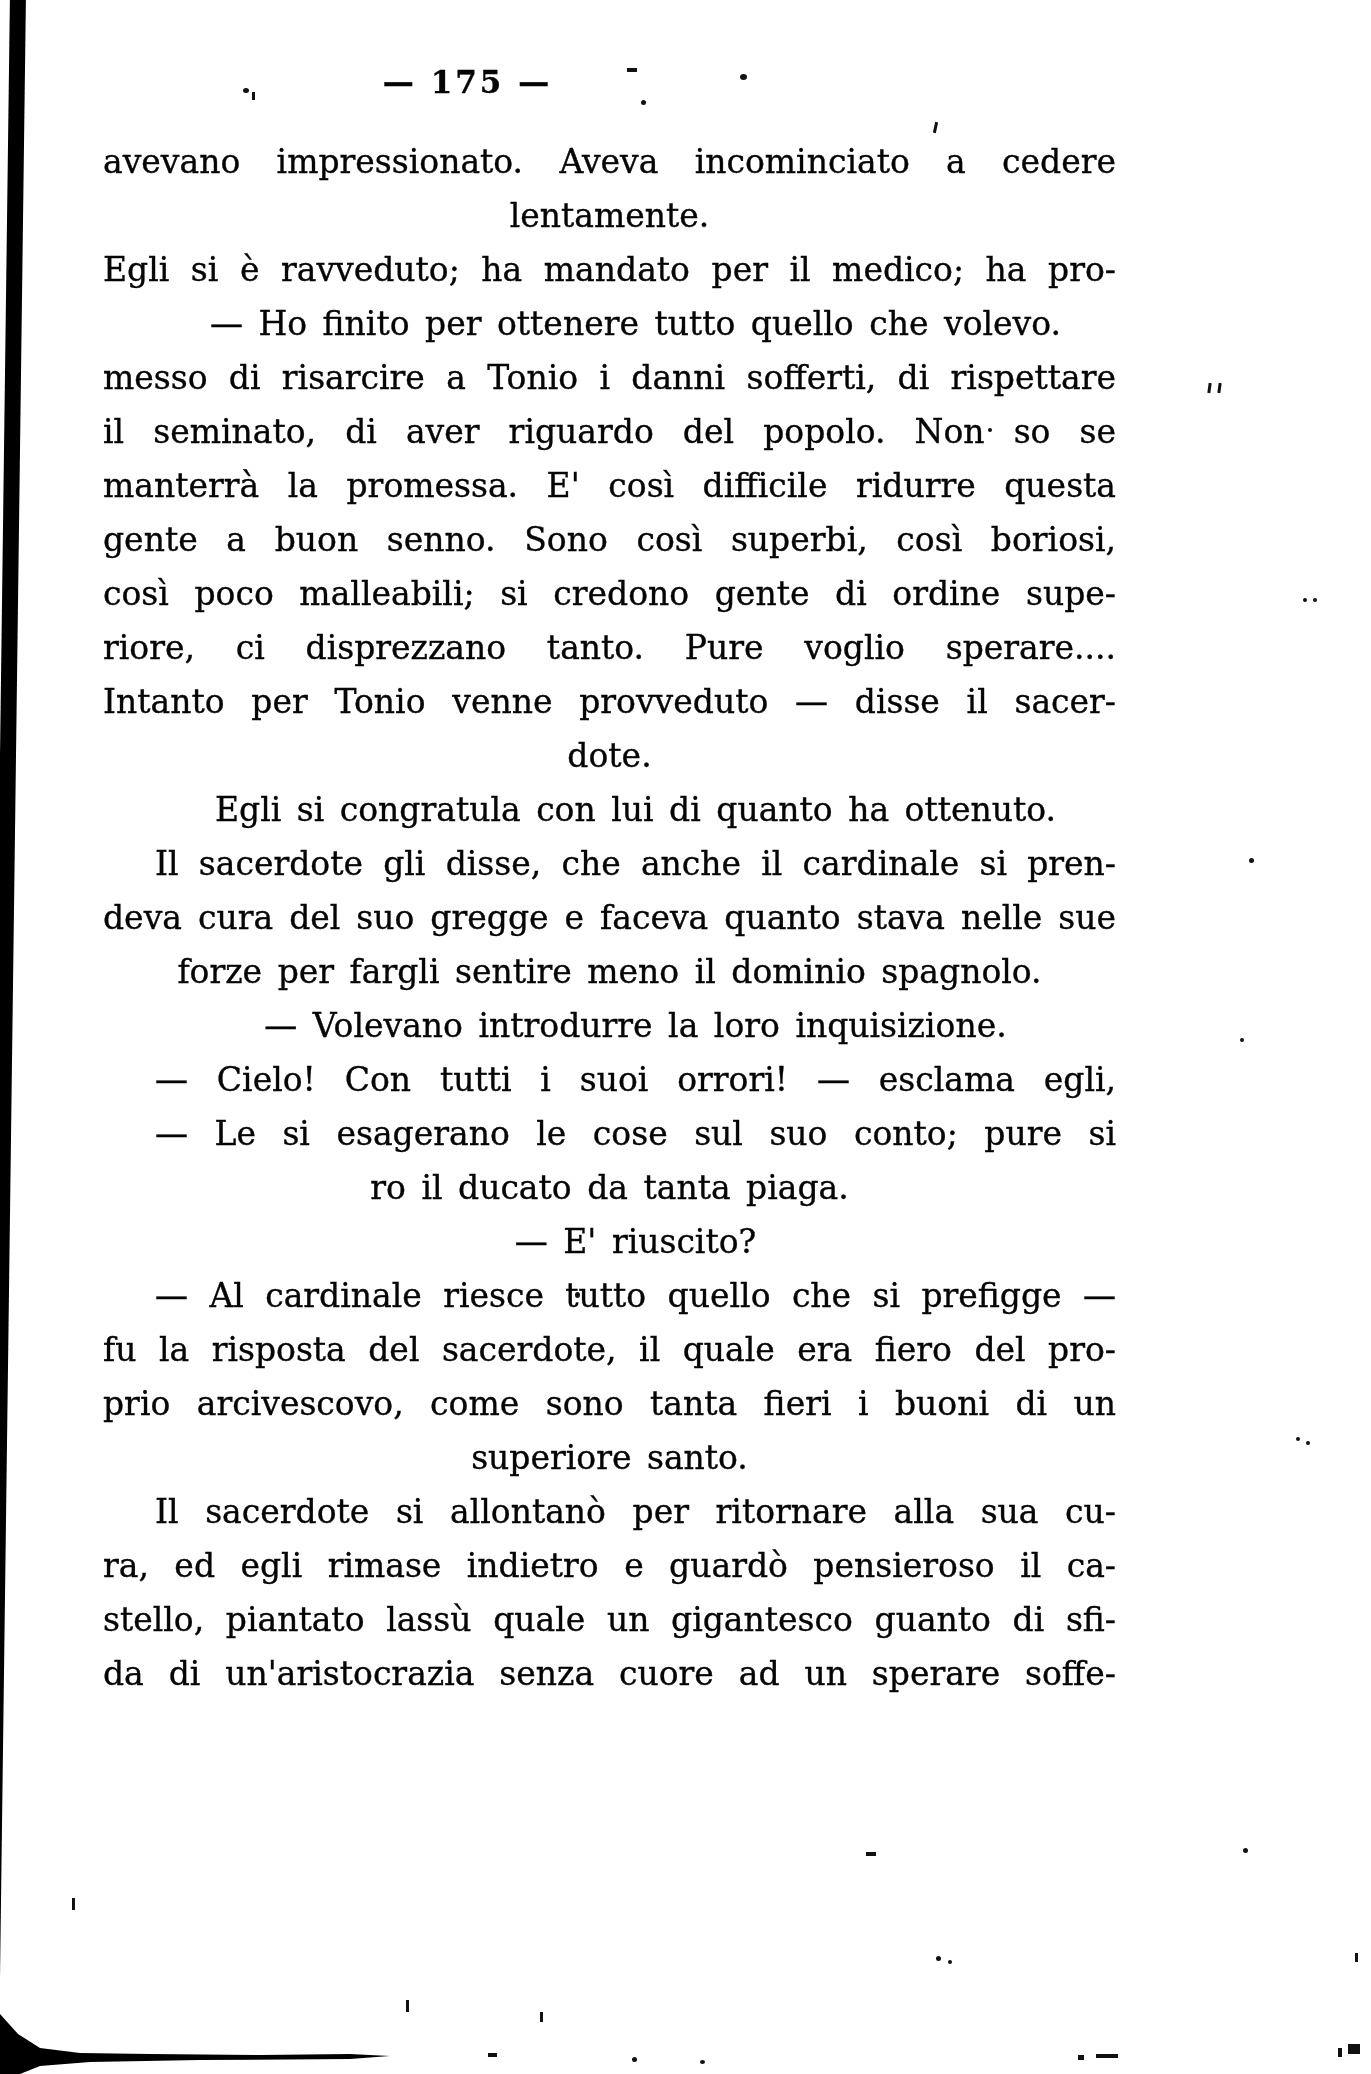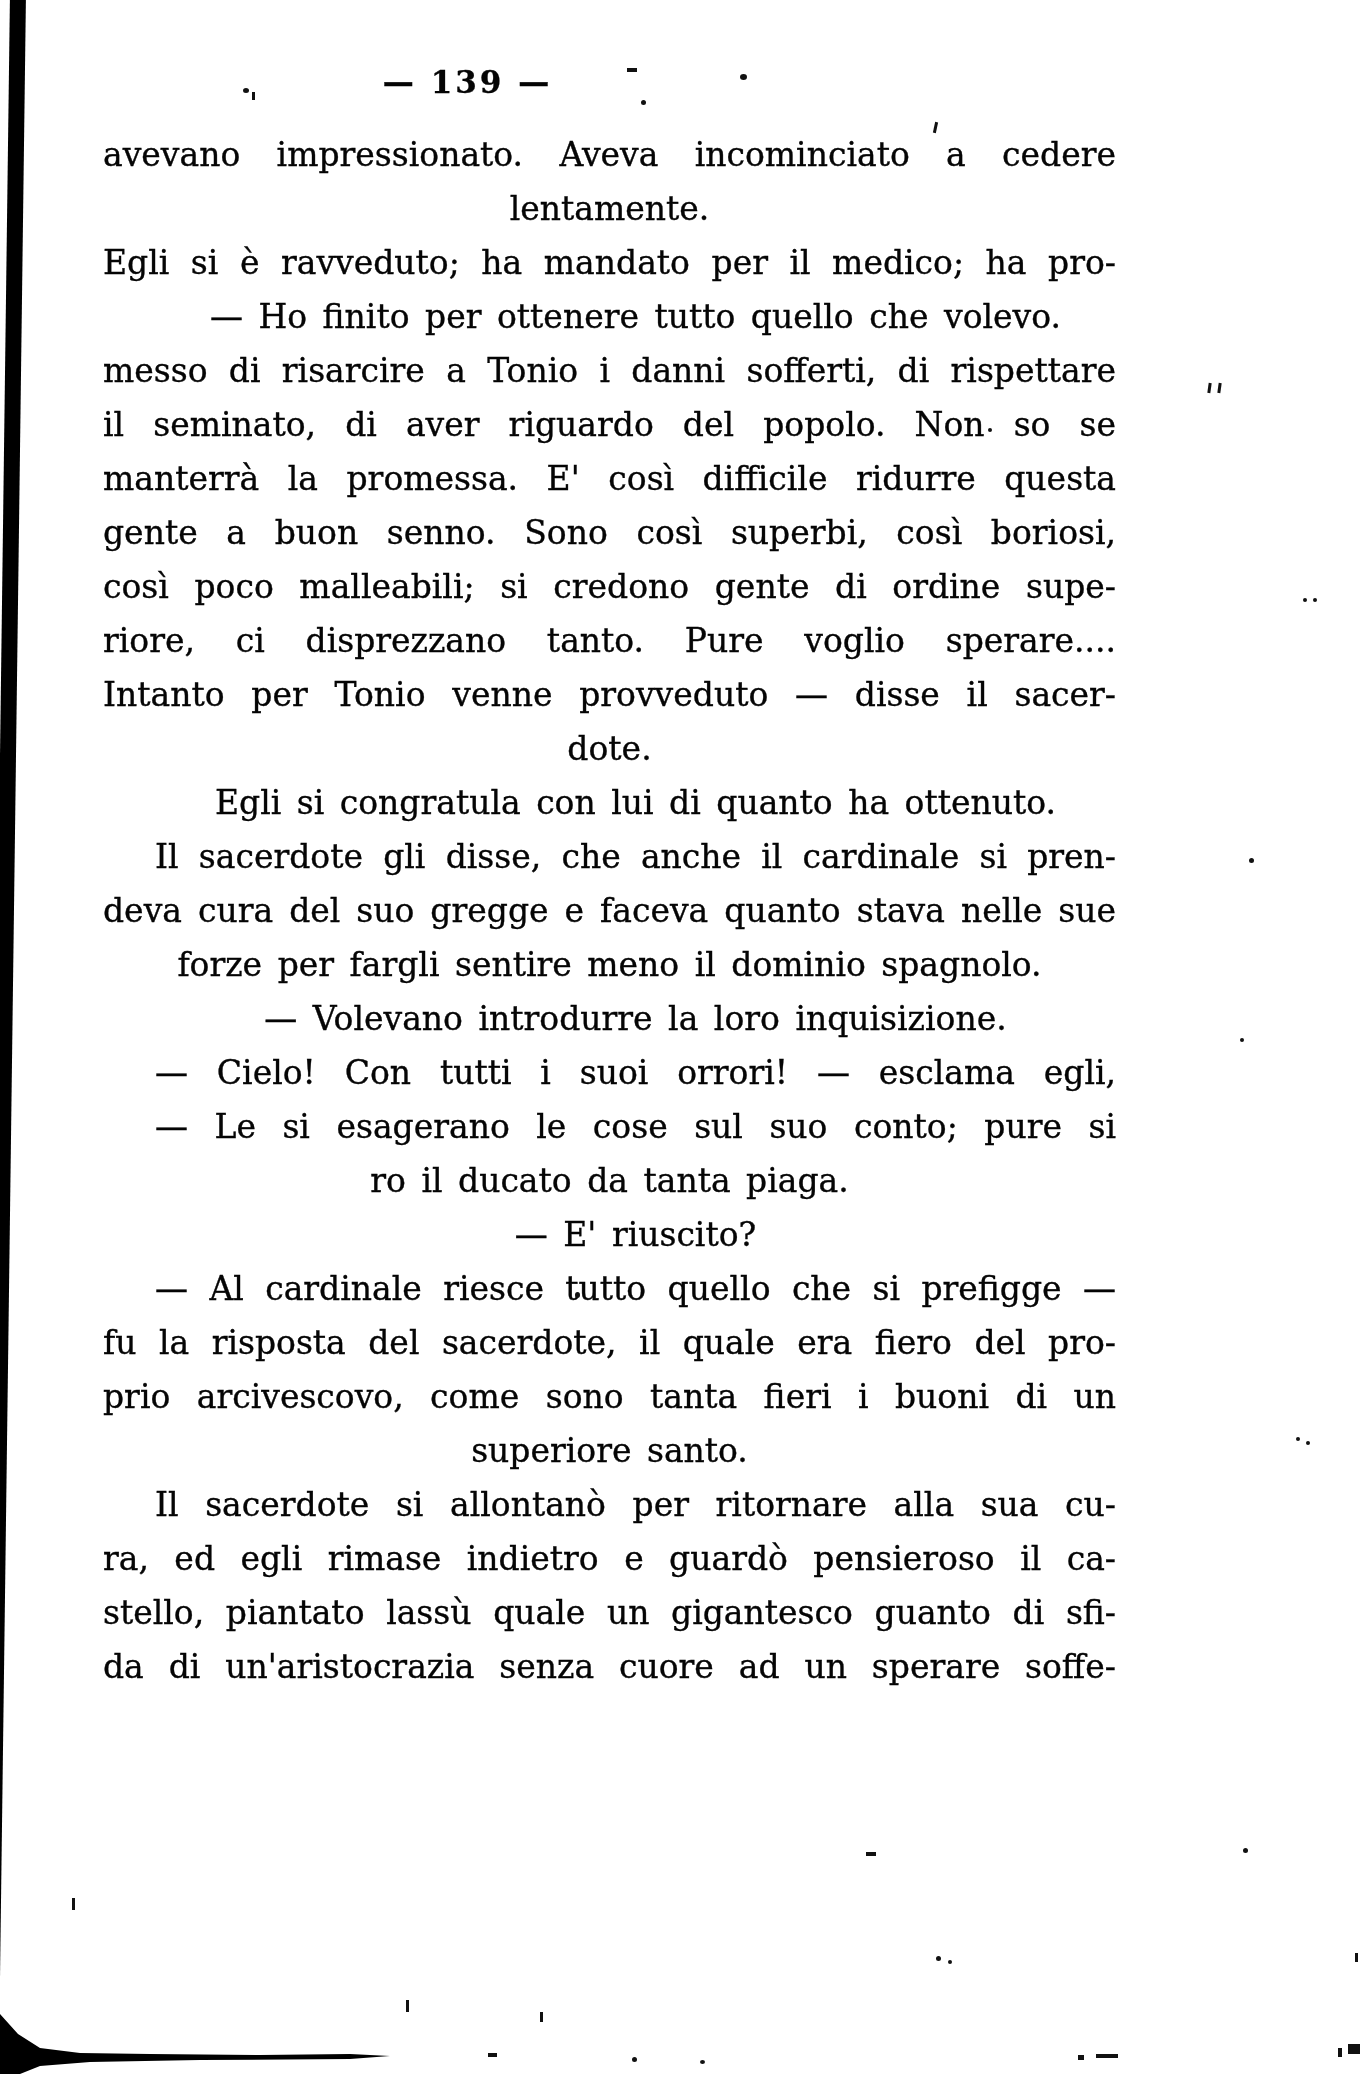--- a/index.html
+++ b/index.html
@@ -31,42 +31,42 @@
     width: 935px;
     text-align: center;
     font-size: 31px;
     font-weight: bold;
     letter-spacing: 3px;
     -webkit-text-stroke: 0.3px #000;
   }
   
   .text-column {
     position: absolute;
-    left: 103px; top: 128px;
+    left: 103px; top: 135px;
     width: 1013px;
     font-size: 33px;
     line-height: 54px;
     word-spacing: 5px;
     -webkit-text-stroke: 0.35px #000;
   }
   .text-column .line { text-align: center; }
   .text-column .line.justify {
     text-align: justify;
     text-align-last: justify;
   }
   .text-column .line.indent { padding-left: 52px; }
 </style>
 </head>
 <body>
 
 <div id="book-page">
 
   <div class="edge-bar"></div>
 
-  <div class="page-number">— 139 —</div>
+  <div class="page-number">— 175 —</div>
 
   <div class="text-column">
       <div class="line justify">avevano impressionato.  Aveva  incominciato  a  cedere</div>
       <div class="line">lentamente.</div>
       <div class="line justify">Egli si è ravveduto; ha mandato per il medico; ha pro-</div>
       <div class="line indent">—  Ho finito per ottenere tutto quello che volevo.</div>
       <div class="line justify">messo di risarcire a Tonio i danni sofferti, di rispettare</div>
       <div class="line justify">il seminato, di aver riguardo del popolo. Non so se</div>
       <div class="line justify">manterrà la promessa. E' così difficile ridurre questa</div>
       <div class="line justify">gente a buon senno. Sono così superbi, così boriosi,</div>

